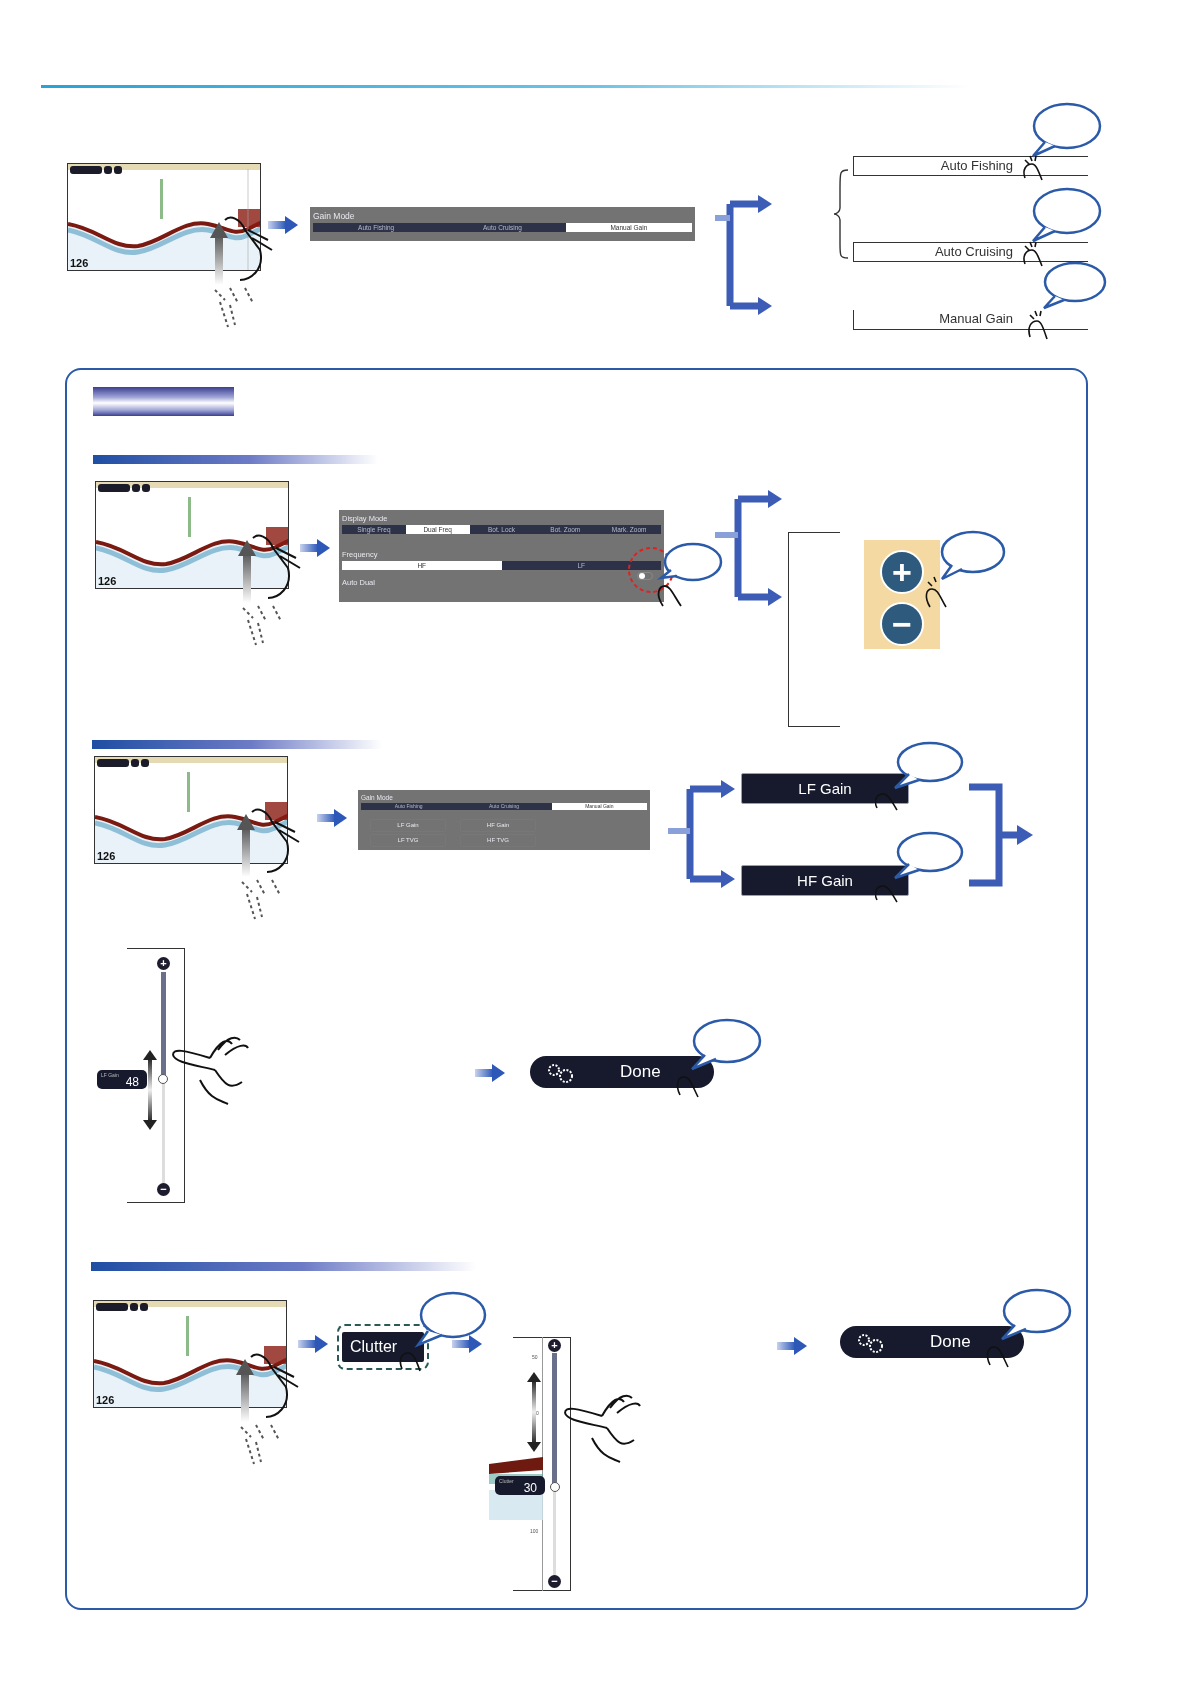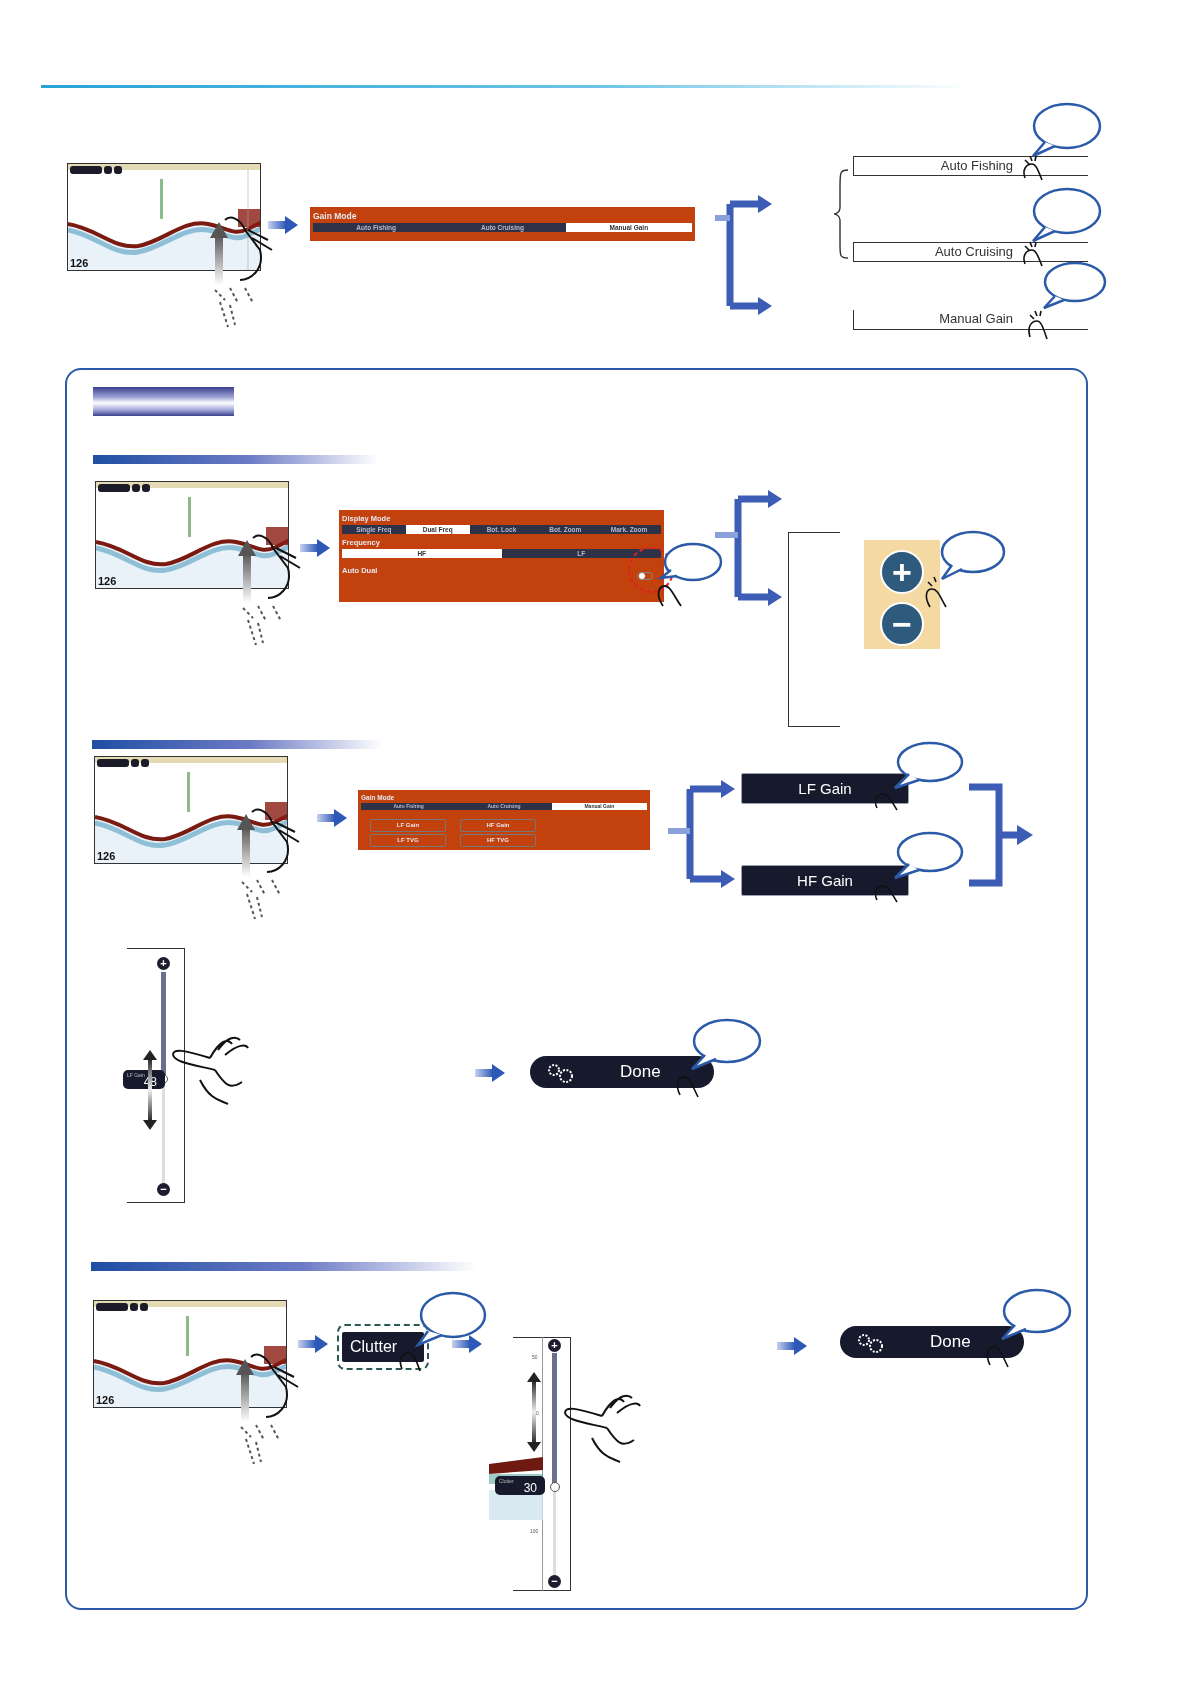--- a/index.html
+++ b/index.html
@@ -11,21 +11,21 @@
     background: linear-gradient(90deg, #27a3d6 0%, #6cc4e6 60%, rgba(255,255,255,0) 100%); }
 
   
   .sonar { position: absolute; width: 194px; height: 108px; border: 1.5px solid #333; background: #fff; overflow: hidden; }
   .sonar svg { position: absolute; left: 0; top: 0; }
   .sonar .hdr { position: absolute; left: 2px; top: 2px; height: 8px; display: flex; gap: 2px; }
   .sonar .hdr span { background: #1b1b2a; border-radius: 3px; height: 8px; display: block; }
   .sonar .depth { position: absolute; left: 2px; bottom: 1px; font-size: 11px; font-weight: bold; color: #111; }
 
   
-  .panel { position: absolute; background: #c2410c; color: #e8e8f0; font-size: 8px; font-weight: bold; }
+  .panel { position: absolute; background: #737373; color: #e8e8f0; font-size: 8px; }
   .panel .ttl { font-size: 8.5px; padding: 4px 3px 2px 3px; }
   .seg { display: flex; background: #2e3248; margin: 0 3px; height: 9px; }
   .seg div { flex: 1; text-align: center; font-size: 6.5px; color: #b7bacb; line-height: 9px; }
   .seg div.sel { background: #fff; color: #333; }
 
   .arrow-r { position: absolute; width: 30px; height: 18px; }
   .fl-btn { position: absolute; background: #161a2c; color: #fff; border: 1.5px solid #9aa0b0; border-radius: 2px;
      display: flex; align-items: center; justify-content: center; font-size: 15px; }
 
   .callout { position: absolute; }
@@ -181,21 +181,21 @@
 
 <div class="panel" style="left:339px;top:510px;width:325px;height:92px;">
   <div class="ttl" style="font-size:7.5px">Display Mode</div>
   <div class="seg">
     <div>Single Freq</div>
     <div class="sel">Dual Freq</div>
     <div>Bot. Lock</div>
     <div>Bot. Zoom</div>
     <div>Mark. Zoom</div>
   </div>
-  <div class="ttl" style="font-size:7.5px;padding-top:4px">Frequency</div>
+  <div class="ttl" style="font-size:7.5px;padding-top:16px">Frequency</div>
   <div class="seg">
     <div class="sel">HF</div>
     <div>LF</div>
   </div>
   <div class="ttl" style="font-size:7.5px;padding-top:8px">Auto Dual</div>
   <div class="abs" style="left:298px;top:62px;width:16px;height:8px;border:1px solid #888;border-radius:4px;">
     <div style="width:6px;height:6px;border-radius:3px;background:#fff;margin:0 0 0 1px"></div>
   </div>
 </div>
 <svg class="abs" style="left:625px;top:540px" width="100" height="75">
@@ -297,21 +297,21 @@
   <path d="M34,52 L56,52" stroke="#3c5cb6" stroke-width="7"></path>
     <polygon points="52,42 68,52 52,62" fill="#3c5cb6"></polygon>
 </svg>
 
 <div class="slider-frame" style="left:127px;top:948px;width:58px;height:255px;"></div>
 <div class="knob" style="left:157px;top:957px;">+</div>
 <div class="abs" style="left:161px;top:972px;width:5px;height:108px;background:#6a6f8c;"></div>
 <div class="abs" style="left:162px;top:1080px;width:3px;height:105px;background:#ddd;"></div>
 <div class="abs" style="left:158px;top:1074px;width:10px;height:10px;border-radius:50%;background:#fff;border:1.4px solid #555;"></div>
 <div class="knob" style="left:157px;top:1183px;">−</div>
-<div class="val-tag" style="left:97px;top:1070px;width:42px;height:19px;margin-left:26px;">
+<div class="val-tag" style="left:97px;top:1070px;width:50px;height:19px;">
   <span class="t">LF Gain</span>
   <span class="v">48</span>
 </div>
 <svg class="abs" style="left:143px;top:1050px" width="14" height="80">
   <defs>
       <linearGradient id="gd" x1="0" y1="0" x2="0" y2="1">
         <stop offset="0" stop-color="#222"></stop>
         <stop offset="0.5" stop-color="#eee"></stop>
         <stop offset="1" stop-color="#222"></stop>
       </linearGradient>

